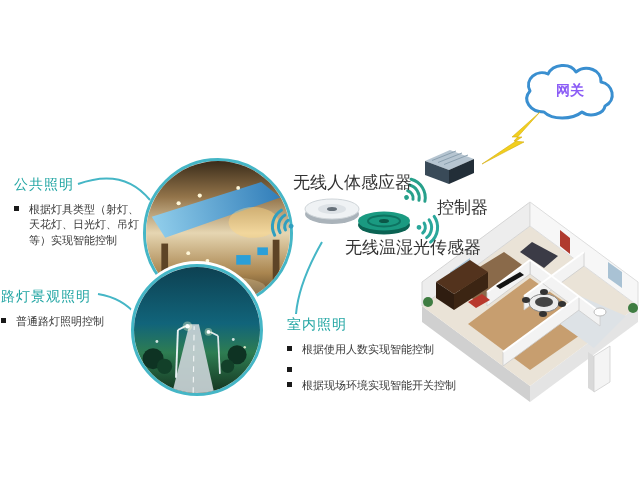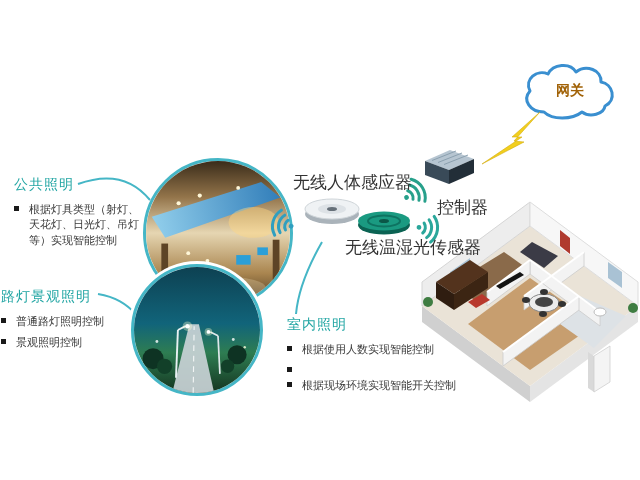--- a/index.html
+++ b/index.html
@@ -6,21 +6,21 @@
   html,body{width:640px;height:480px;background:#fff;font-family:"Liberation Sans",sans-serif;overflow:hidden}
   .canvas{position:relative;width:640px;height:480px;background:#fff}
   .overlay{position:absolute;left:0;top:0;z-index:1}
   .overlay2{position:absolute;left:0;top:0;z-index:5}
   .photo-circle{position:absolute;border-radius:50%;overflow:hidden;border:3px solid #45b6c6;background:#fff}
   .photo-circle svg{display:block;width:100%;height:100%}
   #circle-interior{left:143px;top:158px;width:150px;height:150px;z-index:2}
   #circle-street{left:131px;top:264px;width:132px;height:132px;z-index:3;box-shadow:0 0 0 3px #fff}
   .house{position:absolute;left:412px;top:200px;width:228px;height:240px;z-index:2}
   .label{position:absolute;font-size:17px;color:#333;z-index:6;white-space:nowrap}
-  #gateway-label{position:absolute;left:544px;top:82px;width:52px;text-align:center;font-size:14px;font-weight:bold;color:#a16207;z-index:6}
+  #gateway-label{position:absolute;left:544px;top:82px;width:52px;text-align:center;font-size:14px;font-weight:bold;color:#8b5cf6;z-index:6}
   #controller-label{left:437px;top:196px}
   #motion-label{left:293px;top:171px}
   #climate-label{left:345px;top:236px}
   .section{position:absolute;z-index:6}
   .sec-title{font-size:14px;font-weight:normal;color:#23a6a4;letter-spacing:1px;margin-bottom:8px}
   .li{display:flex;gap:10px;margin-bottom:6px;font-size:11px;color:#3a3a3a;line-height:1.4}
   .bullet{flex:0 0 auto;width:5px;height:5px;background:#1a1a1a;margin-top:4px}
   #section-public{left:14px;top:176px;width:132px}
   #section-street{left:1px;top:288px;width:150px}
   #section-indoor{left:287px;top:316px;width:190px}
@@ -201,24 +201,20 @@
       <span class="li-text">根据灯具类型（射灯、天花灯、日光灯、吊灯等）实现智能控制</span>
     </div>
   </div>
 
   <div class="section" id="section-street">
     <div class="sec-title">路灯景观照明</div>
     <div class="li">
       <span class="bullet"></span>
       <span class="li-text">普通路灯照明控制</span>
     </div>
-    <div class="li">
-      <span class="bullet"></span>
-      <span class="li-text">景观照明控制</span>
-    </div>
   </div>
 
   <div class="section" id="section-indoor">
     <div class="sec-title">室内照明</div>
     <div class="li">
       <span class="bullet"></span>
       <span class="li-text">根据使用人数实现智能控制</span>
     </div>
     <div class="li">
       <span class="bullet"></span>

